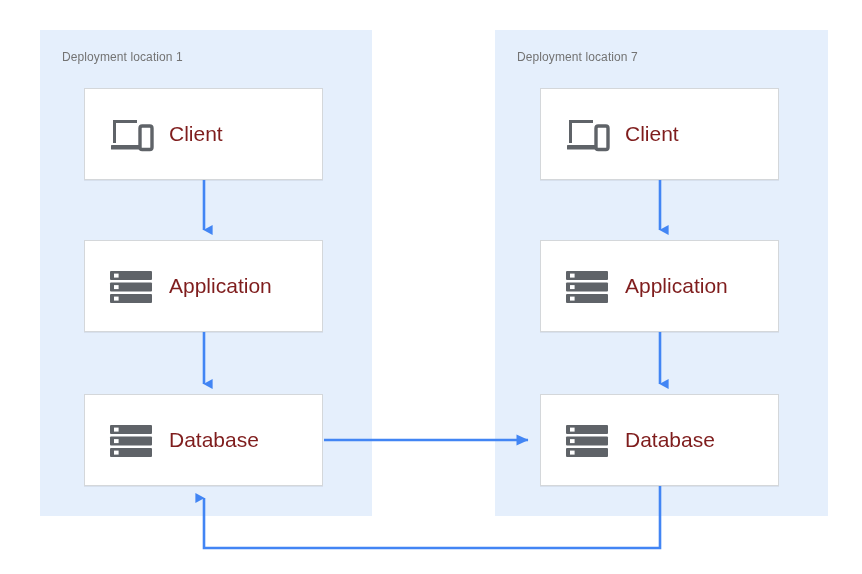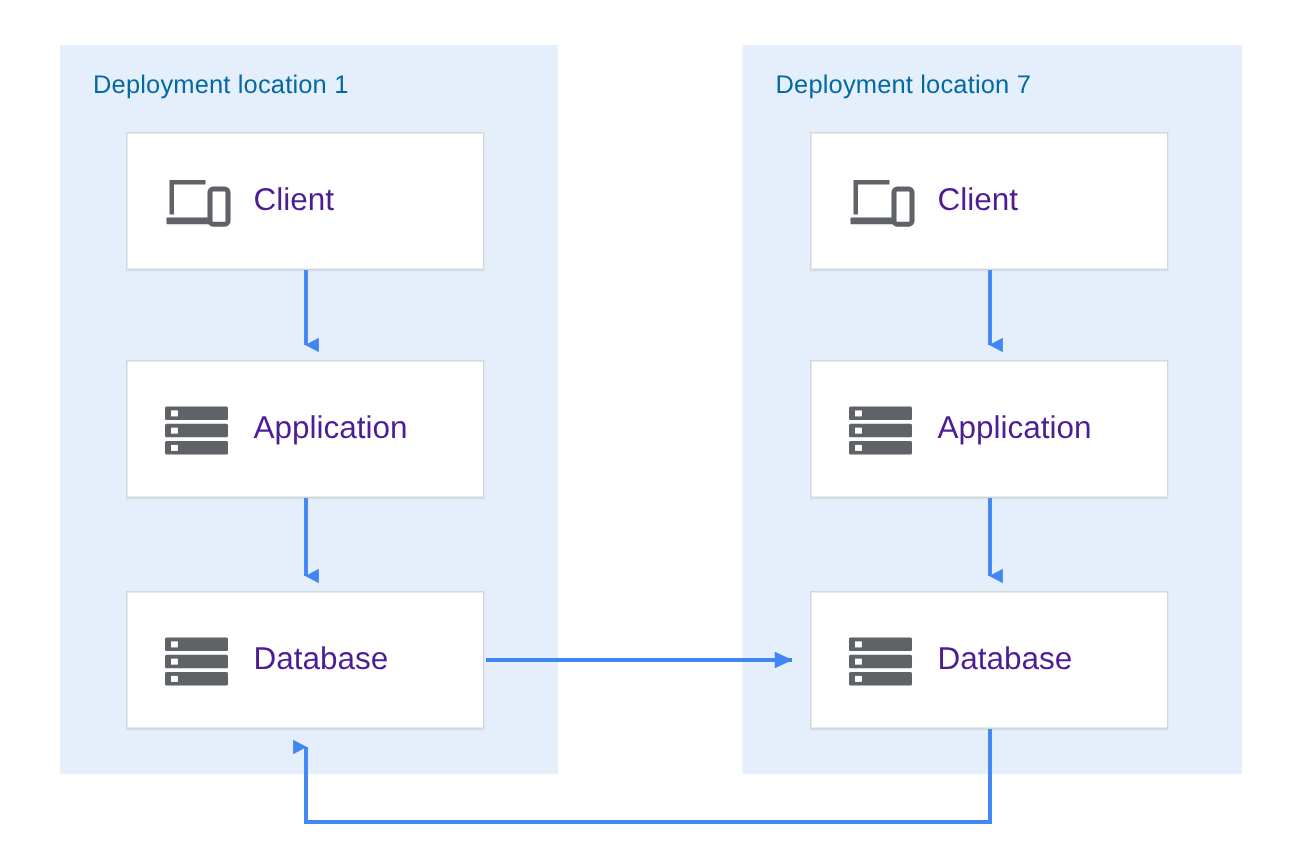--- a/index.html
+++ b/index.html
@@ -23,23 +23,23 @@
   .zone {
     position: absolute;
     background: #e5effc;
   }
   #zone-1 { left: 40px;  top: 30px; width: 332px; height: 486px; }
   #zone-2 { left: 495px; top: 30px; width: 333px; height: 486px; }
   .zone-label {
     position: absolute;
     left: 22px;
     top: 17px;
-    font-size: 17px;
+    font-size: 12px;
     line-height: 20px;
-    color: #0369a1;
+    color: #737373;
     letter-spacing: 0.1px;
     white-space: nowrap;
   }
   
   .node {
     position: absolute;
     width: 239px;
     height: 92px;
     background: #ffffff;
     border: 1px solid #d4d7da;
@@ -55,21 +55,21 @@
     height: 48px;
     margin-left: 22px;
     margin-right: 14px;
     display: flex;
     align-items: center;
     justify-content: center;
   }
   .node-label {
     font-size: 21px;
     line-height: 24px;
-    color: #4c1d95;
+    color: #7f1d1d;
     white-space: nowrap;
   }
   
   #node-client-1 { left: 84px; top: 88px; }
   #node-app-1    { left: 84px; top: 240px; }
   #node-db-1     { left: 84px; top: 394px; }
   
   #node-client-2 { left: 540px; top: 88px; }
   #node-app-2    { left: 540px; top: 240px; }
   #node-db-2     { left: 540px; top: 394px; }

